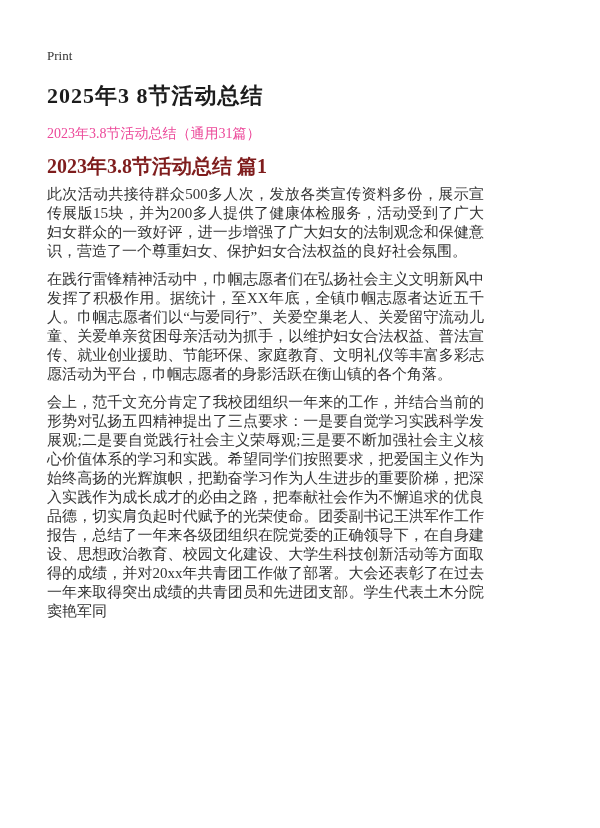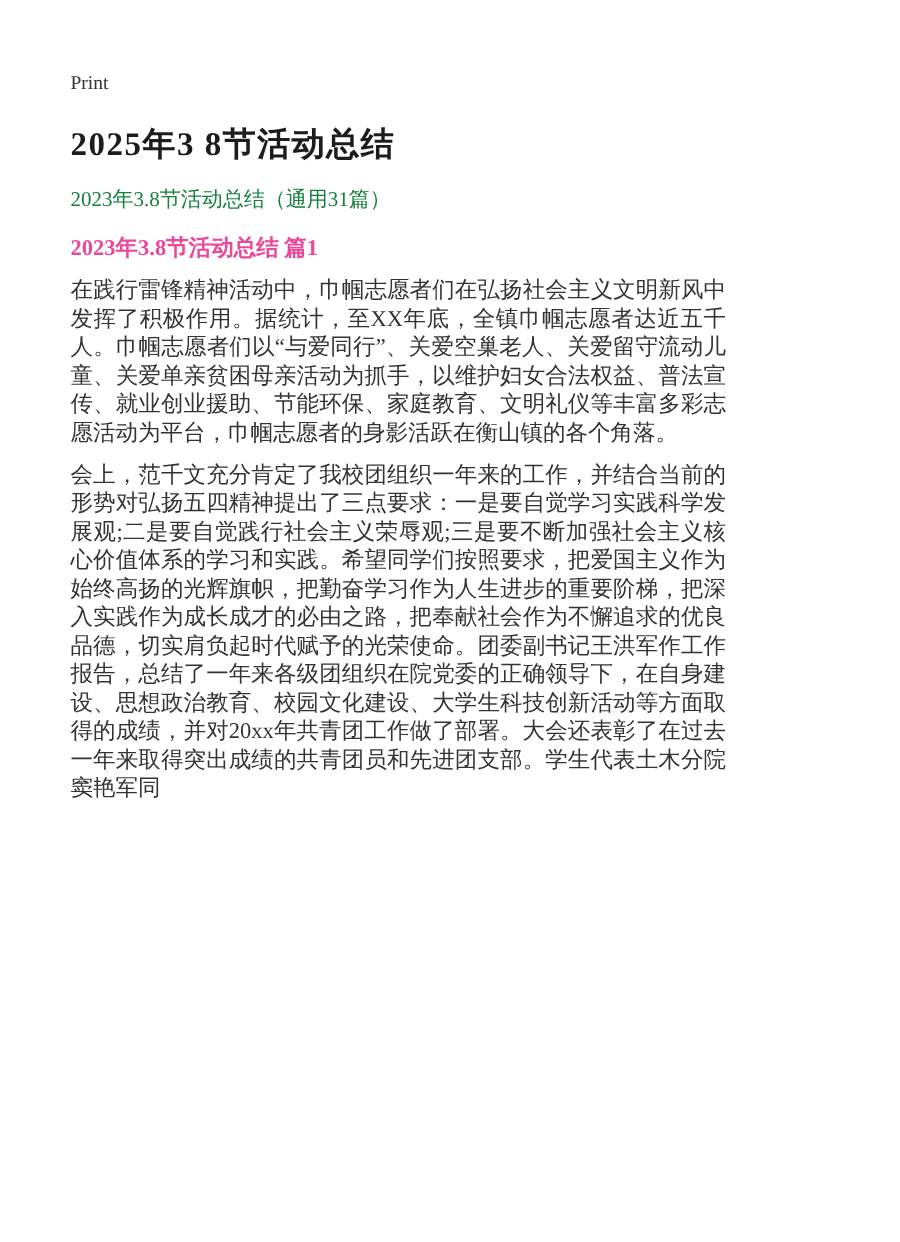--- a/index.html
+++ b/index.html
@@ -31,28 +31,28 @@
     font-size: 22px;
     line-height: 24px;
     font-weight: 700;
     color: #1c1c1c;
     letter-spacing: 1px;
   }
   .doc-subtitle {
     margin-top: 17px;
     font-size: 14px;
     line-height: 18px;
-    color: #15803d;
+    color: #ec4899;
   }
   .section-heading {
     margin: 14px 0 0 0;
-    font-size: 15px;
+    font-size: 20px;
     line-height: 19px;
     font-weight: 700;
-    color: #ec4899;
+    color: #7f1d1d;
   }
   .para {
     margin: 9px 0 0 0;
     font-size: 15px;
     line-height: 19px;
     text-align: justify;
     color: #333333;
   }
 </style>
 </head>
@@ -61,20 +61,21 @@
 <div class="page">
 
   <a class="print-label">Print</a>
 
   <h1 class="doc-title">2025年3 8节活动总结</h1>
 
   <div class="doc-subtitle">2023年3.8节活动总结（通用31篇）</div>
 
   <section>
     <h2 class="section-heading">2023年3.8节活动总结 篇1</h2>
+    <p class="para">此次活动共接待群众500多人次，发放各类宣传资料多份，展示宣传展版15块，并为200多人提供了健康体检服务，活动受到了广大妇女群众的一致好评，进一步增强了广大妇女的法制观念和保健意识，营造了一个尊重妇女、保护妇女合法权益的良好社会氛围。</p>
     <p class="para">在践行雷锋精神活动中，巾帼志愿者们在弘扬社会主义文明新风中发挥了积极作用。据统计，至XX年底，全镇巾帼志愿者达近五千人。巾帼志愿者们以“与爱同行”、关爱空巢老人、关爱留守流动儿童、关爱单亲贫困母亲活动为抓手，以维护妇女合法权益、普法宣传、就业创业援助、节能环保、家庭教育、文明礼仪等丰富多彩志愿活动为平台，巾帼志愿者的身影活跃在衡山镇的各个角落。</p>
   </section>
 
   <section>
     <p class="para">会上，范千文充分肯定了我校团组织一年来的工作，并结合当前的形势对弘扬五四精神提出了三点要求：一是要自觉学习实践科学发展观;二是要自觉践行社会主义荣辱观;三是要不断加强社会主义核心价值体系的学习和实践。希望同学们按照要求，把爱国主义作为始终高扬的光辉旗帜，把勤奋学习作为人生进步的重要阶梯，把深入实践作为成长成才的必由之路，把奉献社会作为不懈追求的优良品德，切实肩负起时代赋予的光荣使命。团委副书记王洪军作工作报告，总结了一年来各级团组织在院党委的正确领导下，在自身建设、思想政治教育、校园文化建设、大学生科技创新活动等方面取得的成绩，并对20xx年共青团工作做了部署。大会还表彰了在过去一年来取得突出成绩的共青团员和先进团支部。学生代表土木分院窦艳军同</p>
   </section>
 
 </div>
 
 </body></html>

